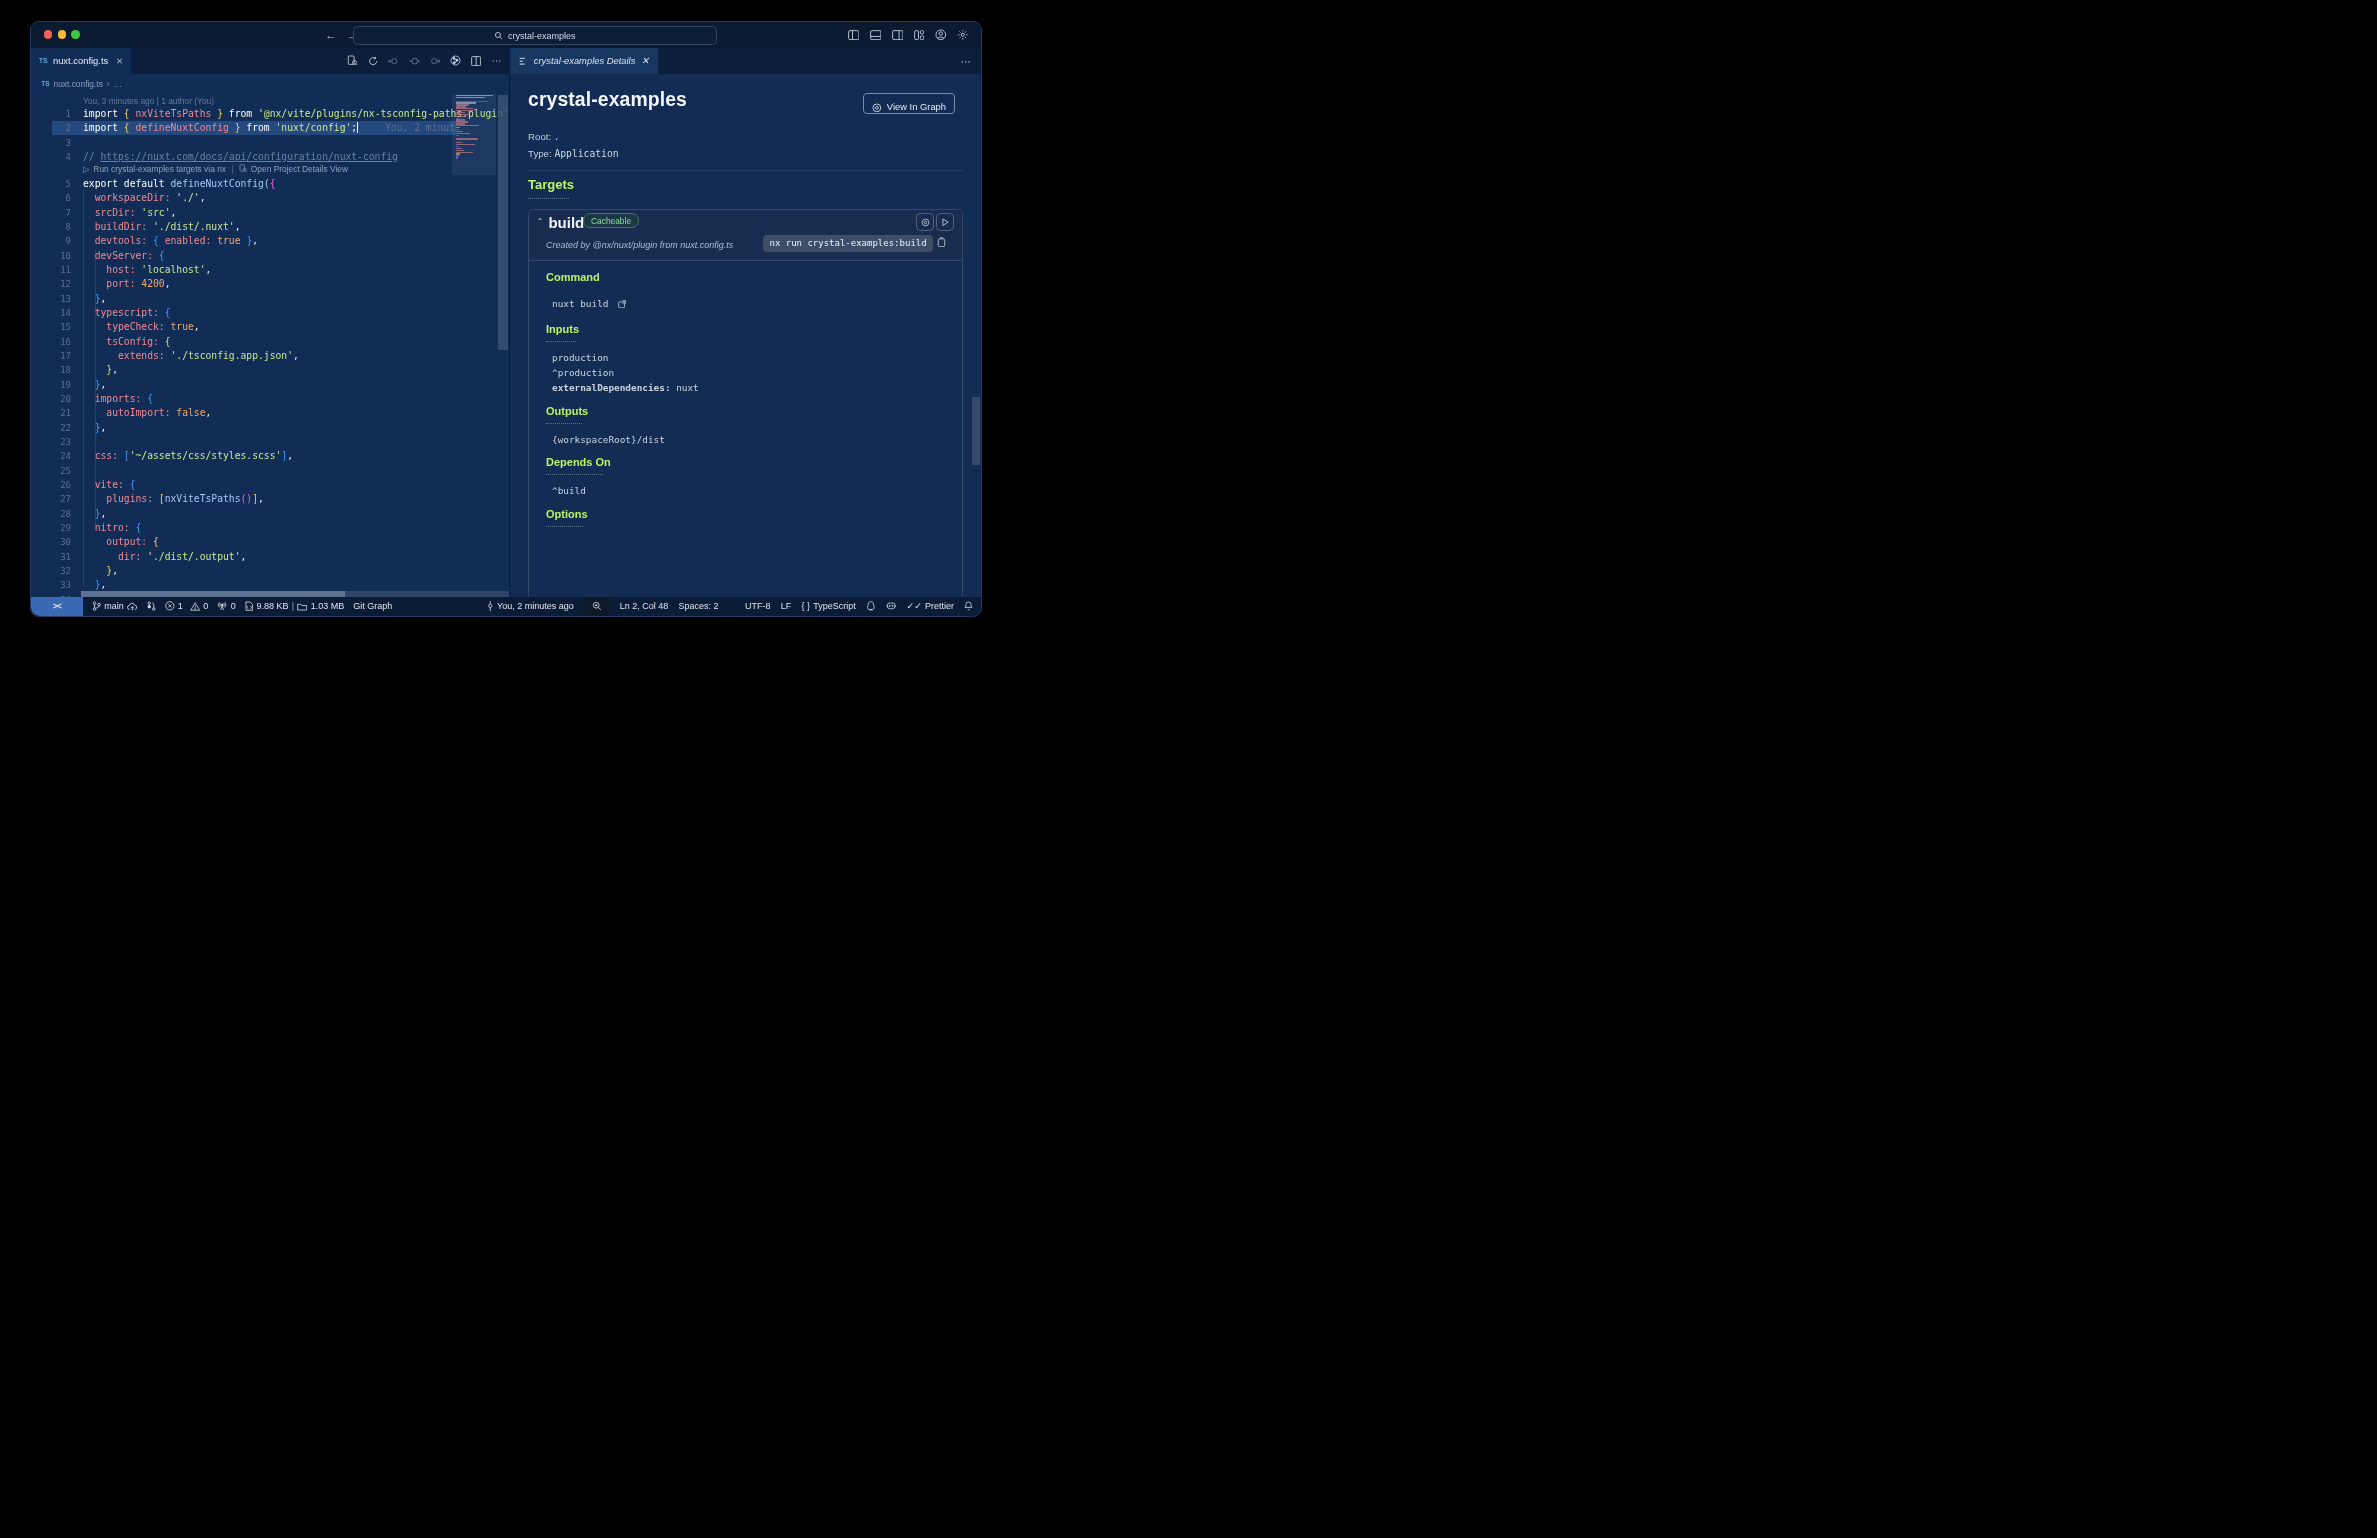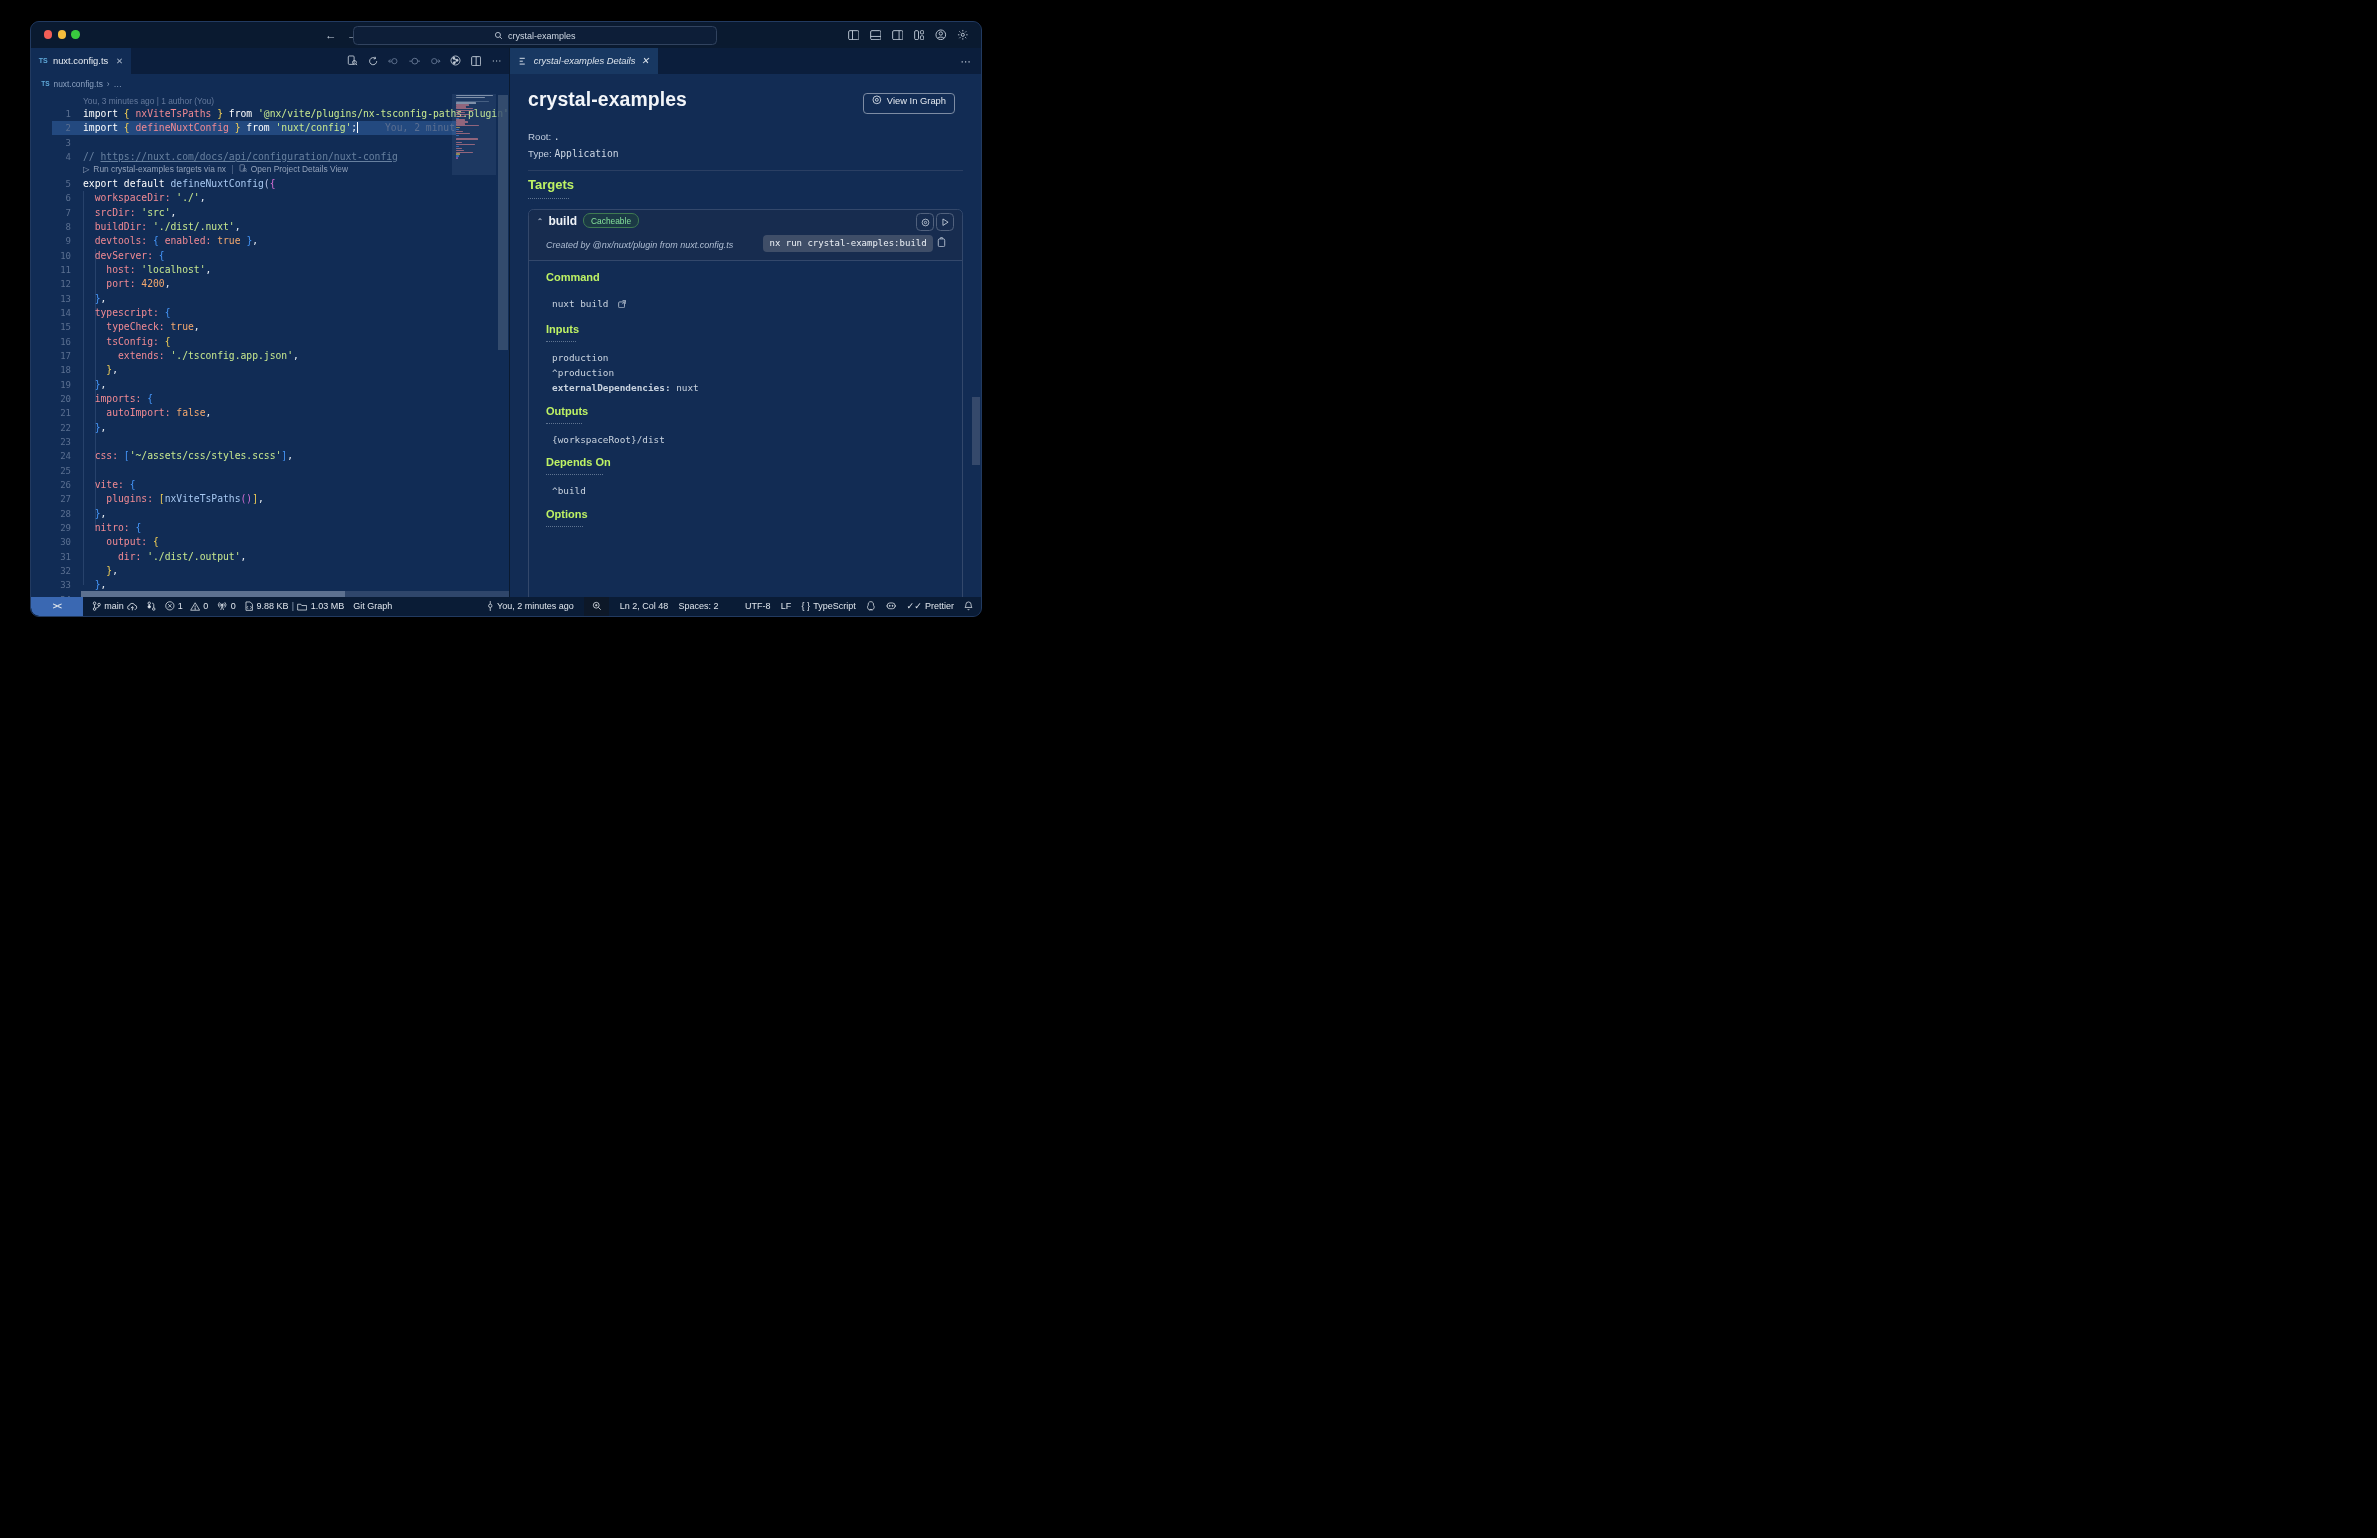--- a/index.html
+++ b/index.html
@@ -57,31 +57,31 @@
   .hscroll-track{position:absolute;left:50px;right:0;top:497px;height:8.4px;background:rgba(93,110,140,.40);}
   .hscroll-thumb{position:absolute;left:50px;top:497px;width:264px;height:8.4px;background:#5d7190;}
   
   .panel{flex:1;display:flex;flex-direction:column;min-width:0;}
   .paneltab{display:flex;align-items:center;gap:5.8px;padding:0 9px;font-size:9.4px;font-style:italic;
             color:#dbe3ec;background:#183862;}
   .panelmore{position:absolute;right:10.3px;top:0;height:26.5px;display:flex;align-items:center;color:#c9d2dd;font-size:10.3px;}
   .panelbody{position:relative;flex:1;background:#122c54;overflow:hidden;font-size:9.7px;}
   .ptitle{position:absolute;left:18px;top:14px;font-size:19.4px;font-weight:bold;color:#f2f5f9;letter-spacing:0.1px;}
   .graphbtn{position:absolute;left:353px;top:19px;width:92px;height:21px;border:0.6px solid #7d8ca3;border-radius:3.9px;
-            display:flex;align-items:flex-start;justify-content:center;gap:5.2px;font-size:9.4px;color:#e4e9f0;cursor:pointer;}
+            display:flex;align-items:flex-end;justify-content:center;gap:5.2px;font-size:9.4px;color:#e4e9f0;cursor:pointer;}
   .kvrow{position:absolute;left:18px;color:#c2cedf;font-size:9.7px;}
   .kvrow .mono{font-family:"DejaVu Sans Mono",monospace;color:#cdd7e4;}
   .divider{position:absolute;left:18px;right:18px;height:0.6px;background:#2a3f63;}
   .secheading{position:absolute;left:18px;color:#bef264;font-weight:bold;}
   .dotted{position:absolute;left:18px;border-top:1.3px dotted #5f7491;height:0;}
   .buildcard{position:absolute;left:18px;right:18px;top:135px;bottom:-6.5px;border:0.6px solid #33486b;border-radius:5.2px;}
   .cardhead{position:absolute;left:0;right:0;top:0;height:50px;background:#172c4f;border-radius:5.2px 5.2px 0 0;
             border-bottom:0.6px solid #33486b;}
   .chev{position:absolute;left:7.8px;top:6.5px;color:#c3cddb;font-size:7.8px;}
-  .bname{position:absolute;left:19.4px;top:3.9px;font-size:12px;font-weight:bold;color:#eef2f7;}
+  .bname{position:absolute;left:19.4px;top:3.9px;font-size:15px;font-weight:bold;color:#eef2f7;}
   .badge{position:absolute;left:54px;top:3.2px;padding:1.3px 7px;border:0.6px solid #3f7a52;border-radius:7px;
          background:rgba(34,84,52,.35);color:#86e29b;font-size:8.4px;}
   .cardbtn{position:absolute;top:3.2px;width:16px;height:16px;border:0.6px solid #51617d;border-radius:4.5px;
            display:flex;align-items:center;justify-content:center;color:#cdd6e1;cursor:pointer;}
   .createdby{position:absolute;left:17px;top:30px;font-style:italic;font-size:9px;color:#aebdd2;}
   .cmdpill{position:absolute;left:234px;top:24.5px;height:17px;background:#3f4e68;border-radius:3.9px;
            display:flex;align-items:center;padding:0 6.5px;font-family:"DejaVu Sans Mono",monospace;
            font-size:9px;color:#eef2f7;}
   .copyic{position:absolute;left:408px;top:27px;color:#c3cddb;cursor:pointer;}
   .monoitem{position:absolute;font-family:"DejaVu Sans Mono",monospace;font-size:9.4px;color:#c9d3df;}

